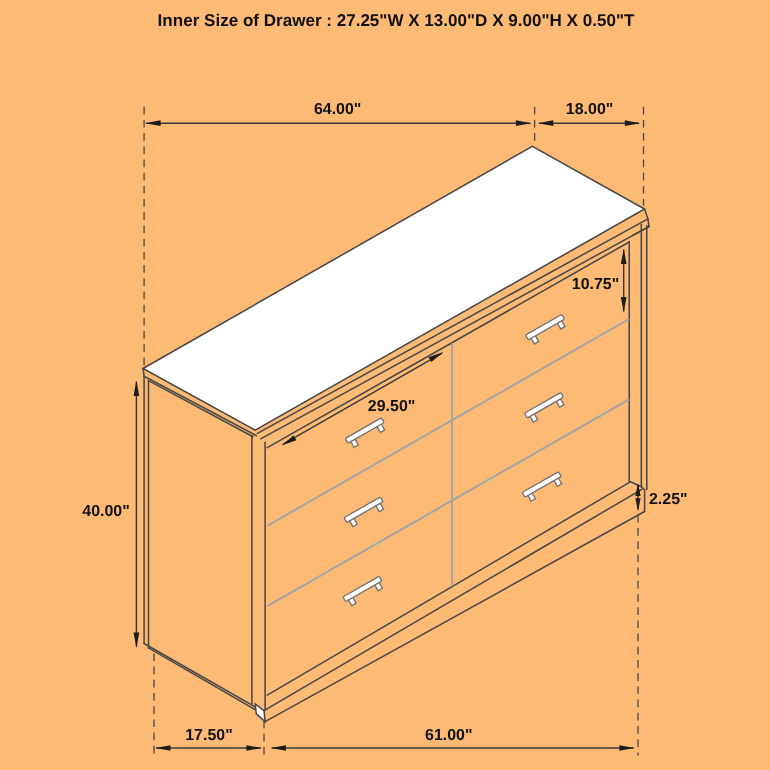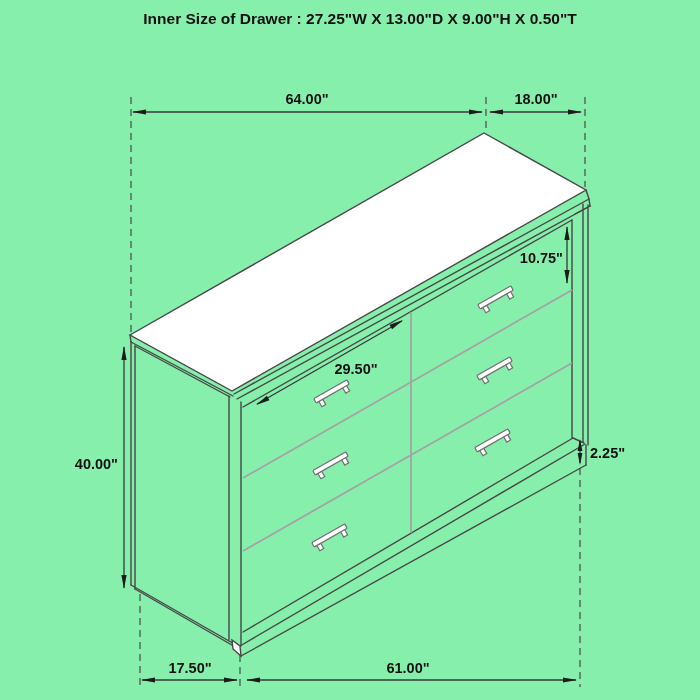--- a/index.html
+++ b/index.html
@@ -1,17 +1,17 @@
 <!DOCTYPE html>
 <html><head>
 <meta charset="utf-8">
 <style>
   html,body{margin:0;padding:0;background:#fff;}
   .stage{
-    width:700px;height:700px;position:relative;background:#86efac;
+    width:700px;height:700px;position:relative;background:#fdba74;
     font-family:"Liberation Sans","DejaVu Sans",sans-serif;overflow:hidden;
   }
   svg{display:block;}
   .title-text{
     font-family:"Liberation Sans","DejaVu Sans",sans-serif;
     font-size:15.5px;font-weight:bold;fill:#111;
   }
   .dim-label{
     font-family:"Liberation Sans","DejaVu Sans",sans-serif;
     font-size:14.5px;font-weight:bold;fill:#111;

